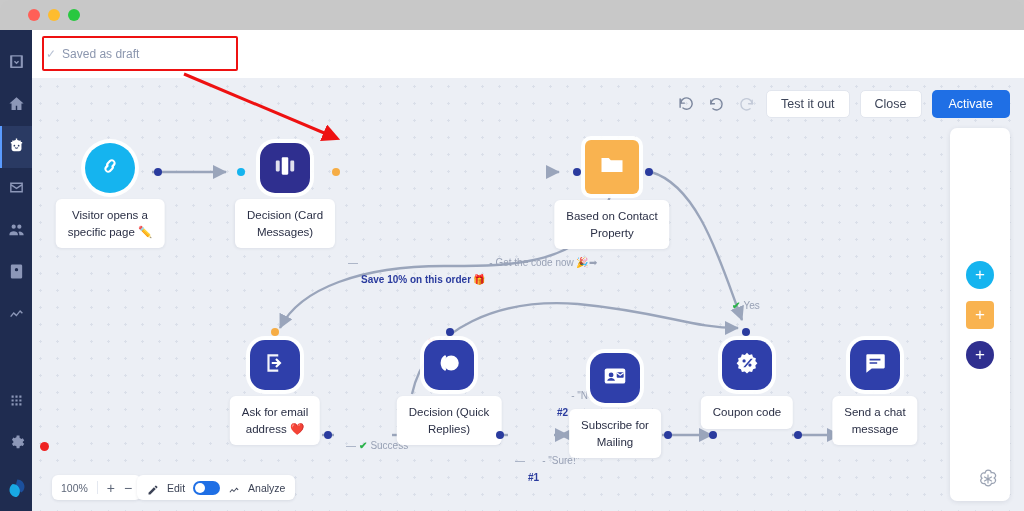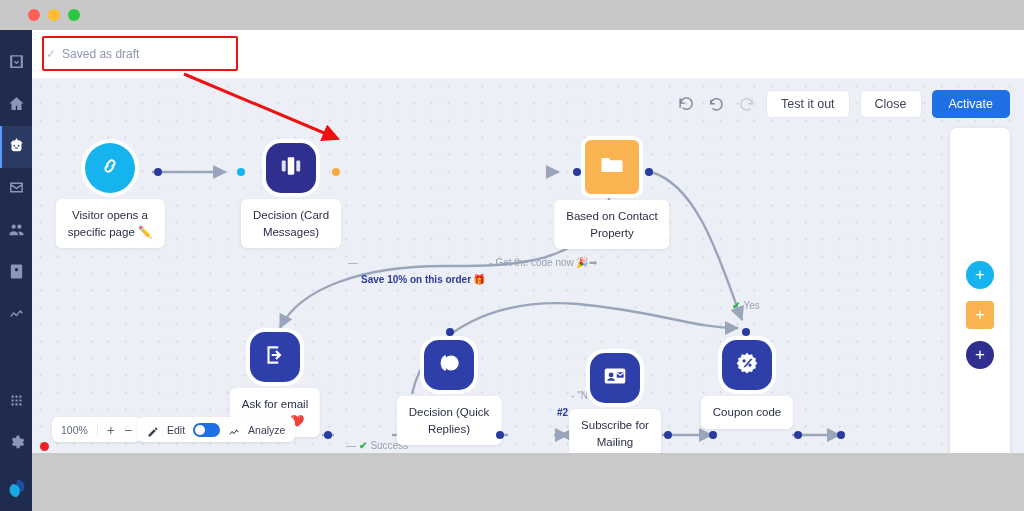--- a/index.html
+++ b/index.html
@@ -79,21 +79,21 @@
     width: 25px; height: 25px; border-radius: 50%; background: #d9dde4;
     display:flex; align-items:flex-end; justify-content:center; overflow:hidden;
   }
   .avatar .head { width:9px; height:9px; border-radius:50%; background:#a9b0bd; position:relative; top:-9px;}
   .avatar .body { width:17px;height:9px;border-radius:9px 9px 0 0;background:#a9b0bd;position:absolute;bottom:0;}
   .avatar-wrap{position:relative;width:25px;height:25px;}
   .online-dot { width: 8px; height: 8px; border-radius: 50%; background: #29c840; }
 
   
   .canvas {
-    position: absolute; left: 32px; top: 78px; width: 992px; height: 375px;
+    position: absolute; left: 32px; top: 78px; width: 992px; height: 433px;
     background-color: #eceff5;
     background-image: radial-gradient(#dadfe9 1px, transparent 1.1px);
     background-size: 17px 17px;
     overflow: hidden;
   }
 
   
   .canvas-toolbar {
     position: absolute; right: 14px; top: 12px; display: flex; align-items: center; gap: 10px;
   }
@@ -337,21 +337,21 @@
       <div class="node-icon shape-circle c-cyan">
         <span><svg viewBox="0 0 24 24">
               <path d="M9.5 13.5a3.6 3.6 0 010-5l2-2a3.6 3.6 0 015 5l-.9.9-1.5-1.5.9-.9a1.5 1.5 0 00-2.1-2.1l-2 2a1.5 1.5 0 000 2.1zm5 -3a3.6 3.6 0 010 5l-2 2a3.6 3.6 0 01-5-5l.9-.9 1.5 1.5-.9.9a1.5 1.5 0 002.1 2.1l2-2a1.5 1.5 0 000-2.1z"></path>
             </svg></span>
       </div>
       <div class="node-label">Visitor opens a<br>specific page ✏️</div>
     </div>
     <span class="port p-navy" style="left:122px; top:90px;"></span>
 
     <span class="port p-cyan" style="left:205px; top:90px;"></span>
-    <div class="node" style="left:234px; top:65px;">
+    <div class="node" style="left:228px; top:65px;">
       <div class="node-icon shape-rounded c-navy">
         <span><svg viewBox="0 0 24 24">
               <rect x="9" y="4" width="6" height="16" rx="1"></rect>
               <rect x="3.5" y="7" width="3.6" height="10" rx="1" opacity=".85"></rect>
               <rect x="16.9" y="7" width="3.6" height="10" rx="1" opacity=".85"></rect>
             </svg></span>
       </div>
       <div class="node-label">Decision (Card<br>Messages)</div>
     </div>
     <span class="port p-orange" style="left:300px; top:90px;"></span>
@@ -381,21 +381,21 @@
       <span class="lbl-red">✘</span>
       <span class="lbl-gray">No</span>
     </div>
 
     <div class="edge-label" style="left:525px; top:295px;">
       <span class="lbl-blue">#2</span>
       <span class="lbl-gray">- "No"</span>
     </div>
 
     <span class="port p-orange" style="left:239px; top:250px;"></span>
-    <div class="node" style="left:218px; top:254px;">
+    <div class="node" style="left:218px; top:262px;">
       <div class="node-icon shape-rounded c-indigo">
         <span><svg viewBox="0 0 24 24">
               <path d="M5 4h10v2H7v12h8v2H5V4z" opacity=".95"></path>
               <path d="M13.6 7.6L12.2 9l2 2H9v2h5.2l-2 2 1.4 1.4L18 12z"></path>
             </svg></span>
       </div>
       <div class="node-label">Ask for email<br>address ❤️</div>
     </div>
     <span class="port p-navy" style="left:292px; top:353px;"></span>
     <div class="edge-label" style="left:314px; top:362px;">
@@ -444,20 +444,29 @@
         <span><svg viewBox="0 0 24 24">
               <path d="M12 2.6l2 1.9 2.7-.5.9 2.6 2.6.9-.5 2.7 1.9 2-1.9 2 .5 2.7-2.6.9-.9 2.6-2.7-.5-2 1.9-2-1.9-2.7.5-.9-2.6-2.6-.9.5-2.7-1.9-2 1.9-2-.5-2.7 2.6-.9.9-2.6 2.7.5z"></path>
               <path d="M9.3 8.6a1.5 1.5 0 100 3 1.5 1.5 0 000-3zm5.4 3.8a1.5 1.5 0 100 3 1.5 1.5 0 000-3zM15.4 8L8.6 16h1.9l6.8-8z" fill="#2f3faa"></path>
             </svg></span>
       </div>
       <div class="node-label">Coupon code</div>
     </div>
     <span class="port p-navy" style="left:762px; top:353px;"></span>
 
     <span class="port p-navy" style="left:805px; top:353px;"></span>
+    <div class="node" style="left:818px; top:262px;">
+      <div class="node-icon shape-rounded c-indigo">
+        <span><svg viewBox="0 0 24 24">
+              <path d="M4 4h16a1 1 0 011 1v11a1 1 0 01-1 1H9l-5 4V5a1 1 0 011-1z"></path>
+              <path d="M7 8h10v1.6H7zm0 3.2h7v1.6H7z" fill="#2f3faa"></path>
+            </svg></span>
+      </div>
+      <div class="node-label">Send a chat<br>message</div>
+    </div>
 
     <div class="side-panel">
       <div class="add-btn ab-cyan">+</div>
       <div class="add-btn ab-orange">+</div>
       <div class="add-btn ab-navy">+</div>
       <div class="panel-logo">
         <svg viewBox="0 0 24 24" fill="none" stroke="#9ba3b3" stroke-width="1.2">
           <path d="M12 3.2c2 0 3.2 1.4 3.2 2.6 2-.6 3.7.5 4.2 1.8.6 1.4-.2 2.8-1.2 3.4 1.3.9 1.6 2.6 1 3.8-.7 1.3-2.3 1.8-3.6 1.4-.3 1.4-1.7 2.6-3.4 2.6s-3-1-3.4-2.4c-1.6.5-3.2-.3-3.8-1.6-.6-1.3-.1-2.8 1-3.6-1-.9-1.4-2.5-.7-3.7.7-1.3 2.3-1.8 3.7-1.4.4-1.5 1.6-2.9 3-2.9z"></path>
           <path d="M12 7.4v9.2M8.1 9.7l7.8 4.6M15.9 9.7l-7.8 4.6"></path>
         </svg>

